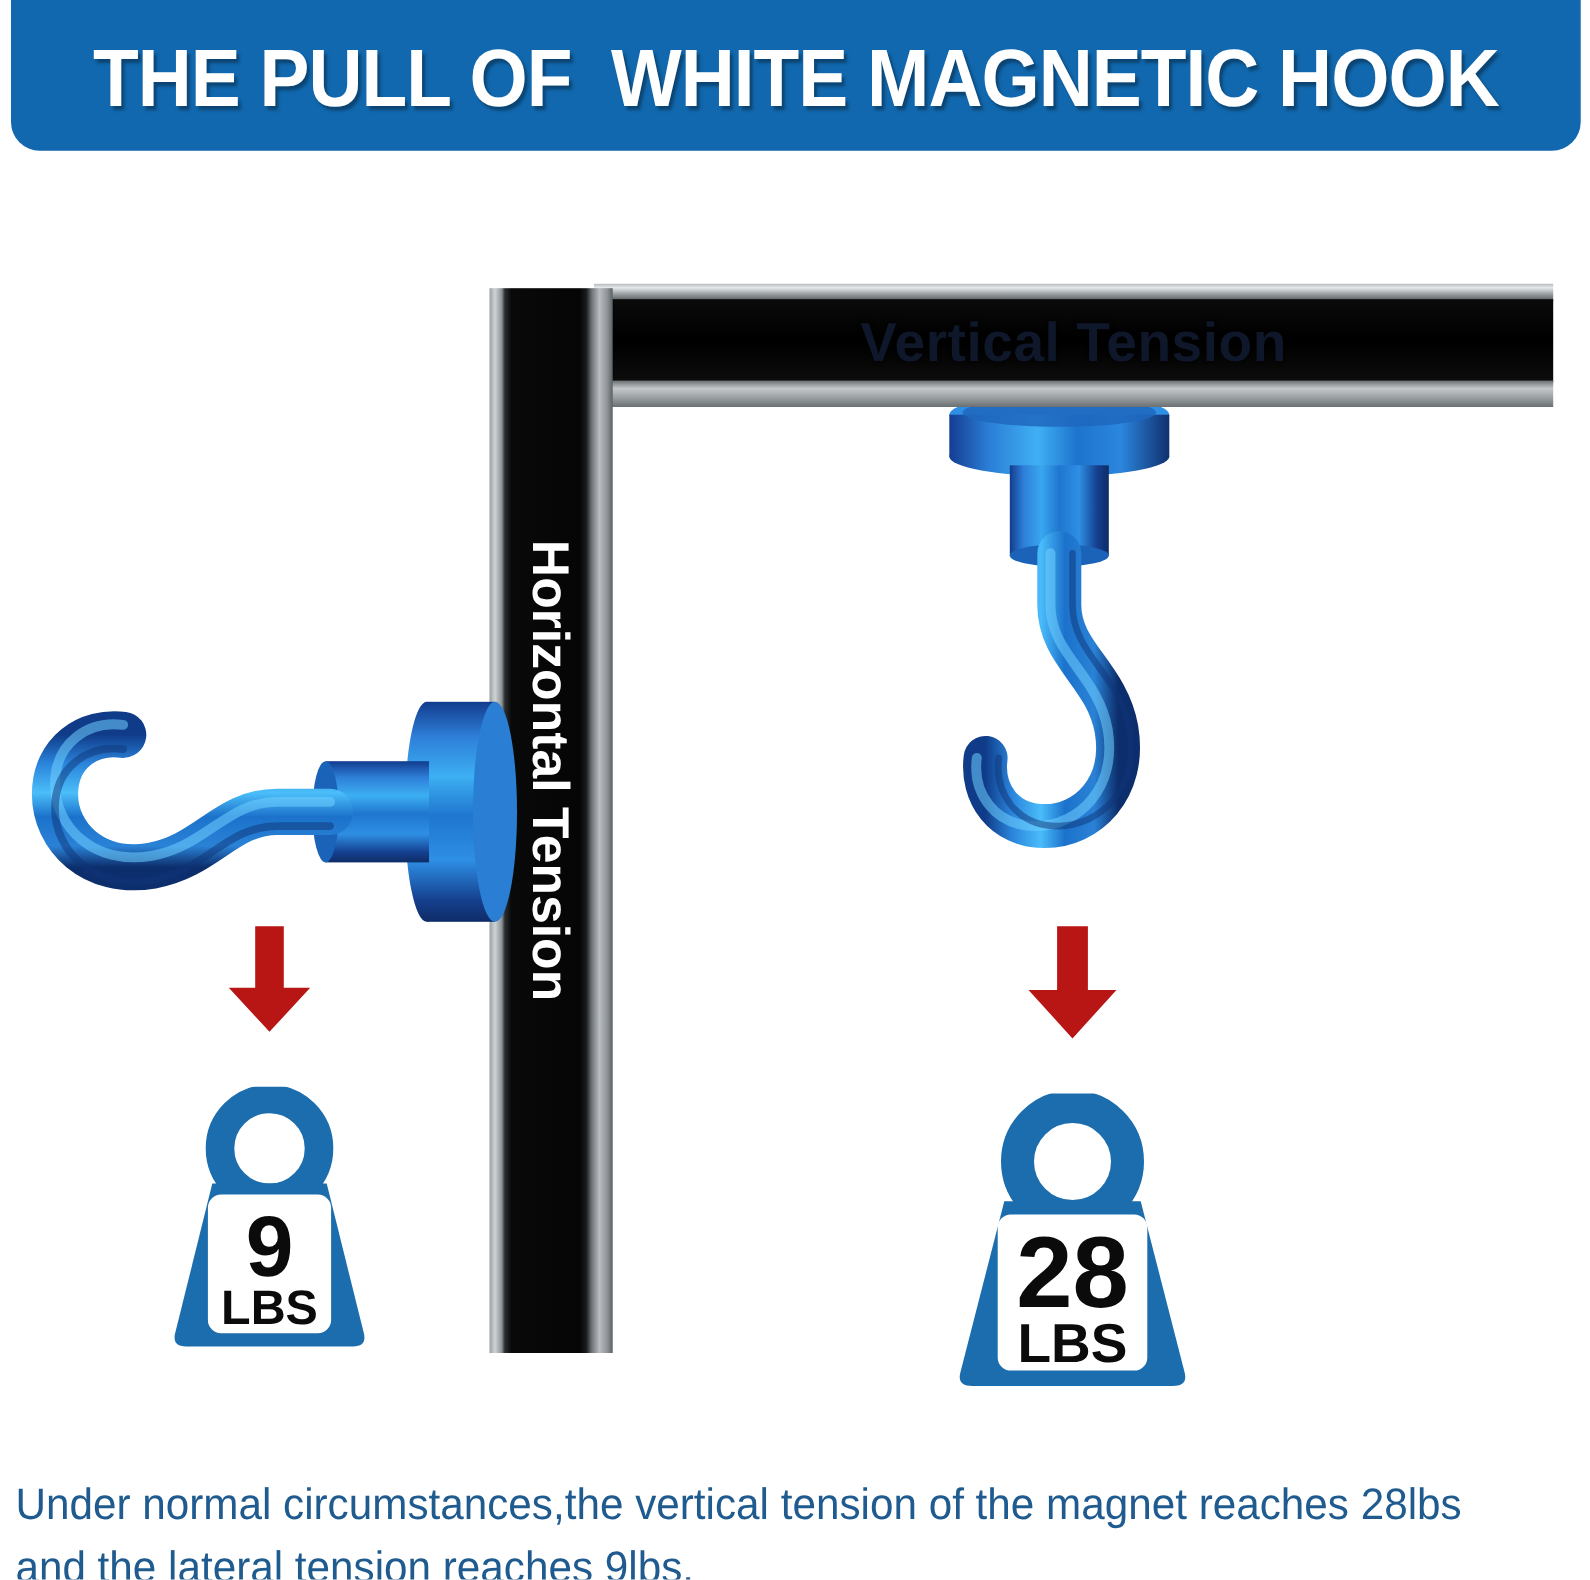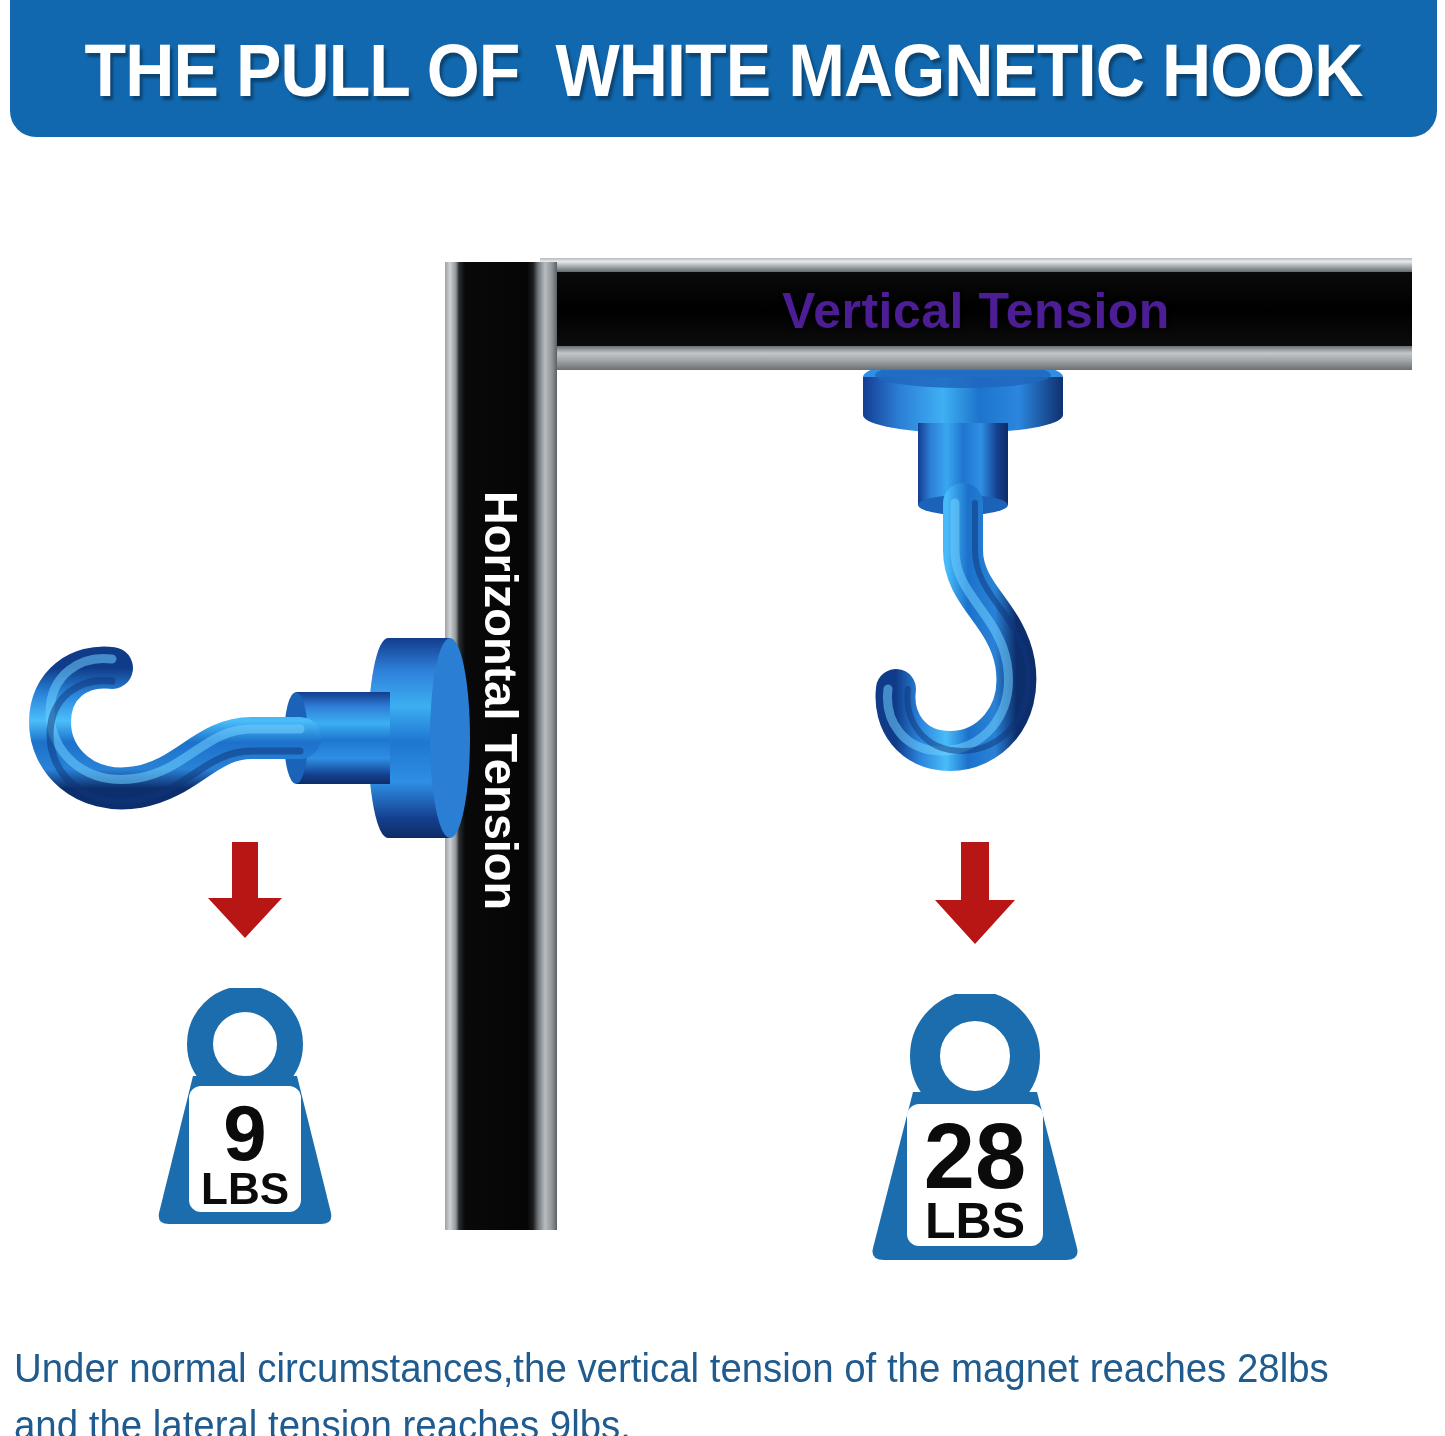--- a/index.html
+++ b/index.html
@@ -70,21 +70,21 @@
     position:absolute; left:0; top:14px; width:100%; height:76px;
     background:linear-gradient(to bottom,#0a0a0a 0%,#000 50%,#0d0d0d 100%);
   }
   .shelf-bottom{
     position:absolute; left:0; top:88px; width:100%; height:24px;
     background:linear-gradient(to bottom,#6b7073 0%,#c3c7ca 30%,#9ea3a6 62%,#6a6f72 100%);
   }
   .shelf-label{
     position:absolute; left:0; top:18px; width:100%; height:70px;
     display:flex; align-items:center; justify-content:center;
-    color:#4c1d95; font-size:50px; font-weight:bold; letter-spacing:0.5px;
+    color:#0f172a; font-size:50px; font-weight:bold; letter-spacing:0.5px;
     text-shadow:0 0 4px rgba(0,0,0,.9);
   }
 
   
   .hook-left{ position:absolute; left:0px; top:400px; width:470px; height:300px; z-index:5; }
   .hook-right{ position:absolute; left:800px; top:205px; width:330px; height:470px; z-index:1; }
 
   
   .wgroup{ position:absolute; z-index:6; }
   .wgroup.left{ left:130px; top:700px; width:230px; height:460px; }

